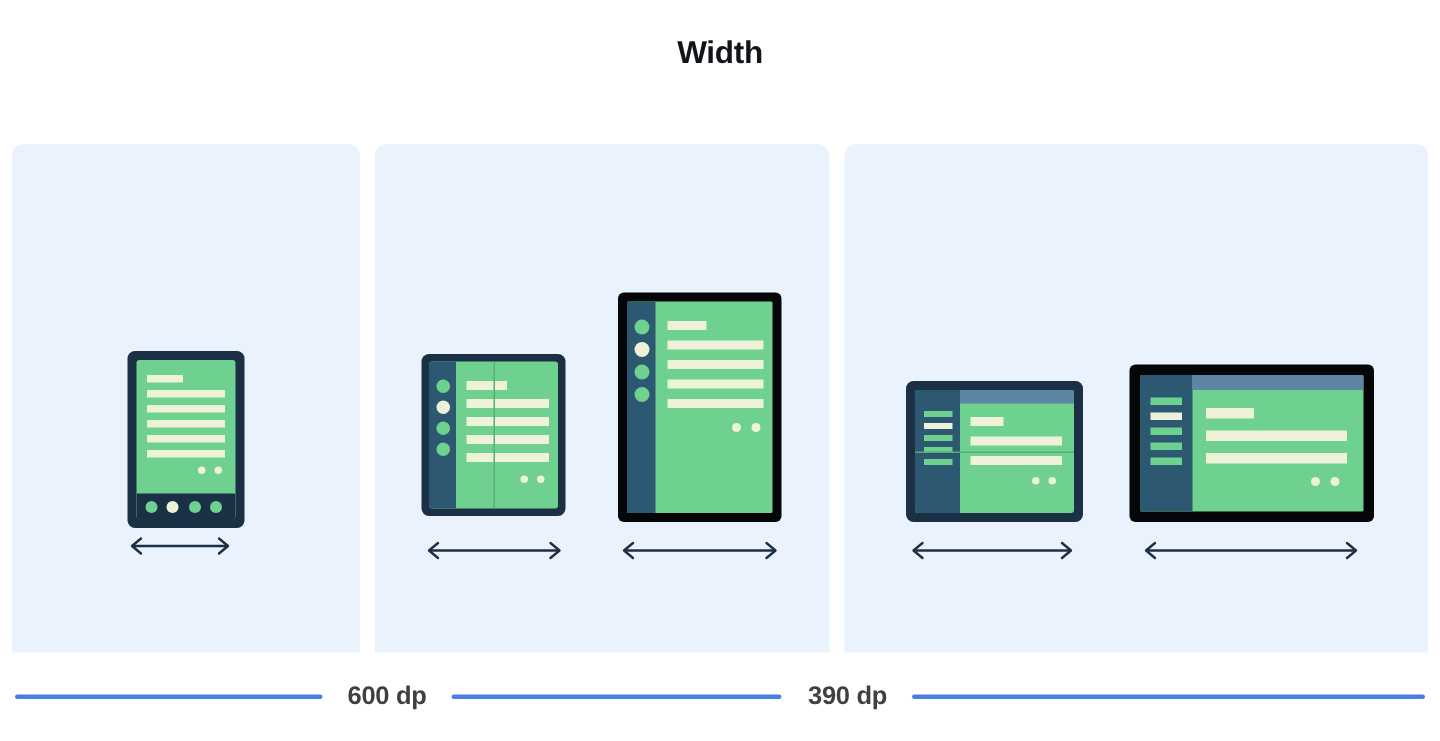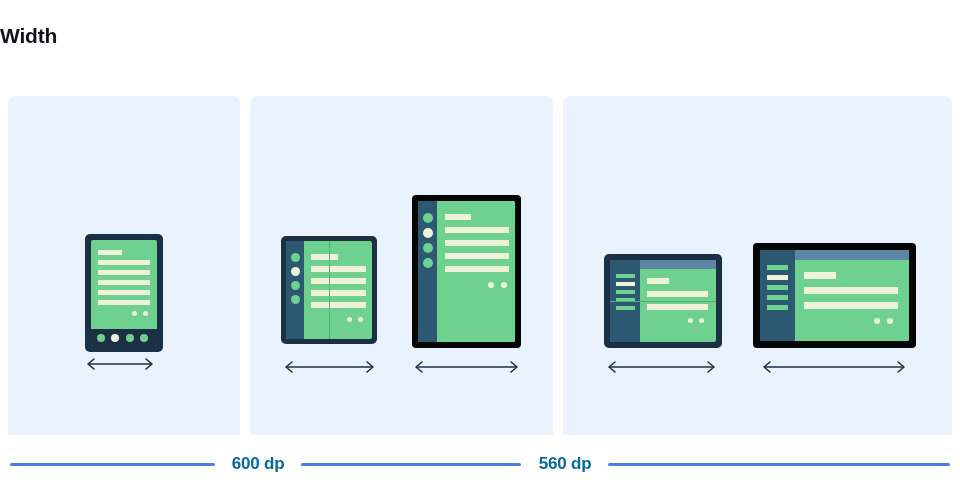--- a/index.html
+++ b/index.html
@@ -7,21 +7,21 @@
     width:960px;height:494px;
     background:#ffffff;
     font-family:"Liberation Sans", sans-serif;
     overflow:hidden;
     position:relative;
   }
   #stage{position:relative;width:960px;height:494px;}
 
   
   .title{
-    position:absolute;left:0;top:24px;width:960px;text-align:left;
+    position:absolute;left:0;top:24px;width:960px;text-align:center;
     font-size:21px;font-weight:bold;color:#111418;letter-spacing:-0.2px;
   }
   .subtitle{
     position:absolute;left:0;top:55px;width:960px;text-align:center;
     font-size:17px;font-weight:bold;color:#9aa0a6;letter-spacing:-0.2px;
   }
 
   
   .panel{
     position:absolute;top:96px;height:339px;
@@ -55,21 +55,21 @@
   .fold-h{position:absolute;left:0;right:0;height:1px;background:#56ad76;}
   .navbar{position:absolute;left:0;right:0;bottom:0;background:#1b2f45;}
 
   
   .arrow{position:absolute;}
   .arrow svg{display:block;}
 
   
   .dp-line{position:absolute;height:3px;background:#4a7fe0;border-radius:2px;}
   .dp-label{
-    position:absolute;font-size:17px;font-weight:bold;color:#0369a1;
+    position:absolute;font-size:17px;font-weight:bold;color:#404040;
     letter-spacing:-0.2px;text-align:center;
   }
 </style>
 </head>
 <body>
 
 <div id="stage">
 
   <div class="title">Width</div>
 
@@ -207,16 +207,16 @@
         <line x1="4" y1="7" x2="144" y2="7" stroke="#1b2f45" stroke-width="1.6"></line>
         <polyline points="10,2 4,7 10,12" fill="none" stroke="#1b2f45" stroke-width="1.6" stroke-linecap="round" stroke-linejoin="round"></polyline>
         <polyline points="138,2 144,7 138,12" fill="none" stroke="#1b2f45" stroke-width="1.6" stroke-linecap="round" stroke-linejoin="round"></polyline>
       </svg>
     </div>
   </div>
 
   <div class="dp-line" style="left:10px;top:463px;width:205px;"></div>
   <div class="dp-label" style="left:218px;top:454px;width:80px;">600 dp</div>
   <div class="dp-line" style="left:301px;top:463px;width:220px;"></div>
-  <div class="dp-label" style="left:525px;top:454px;width:80px;">560 dp</div>
+  <div class="dp-label" style="left:525px;top:454px;width:80px;">390 dp</div>
   <div class="dp-line" style="left:608px;top:463px;width:342px;"></div>
 
 </div>
 
 </body></html>

